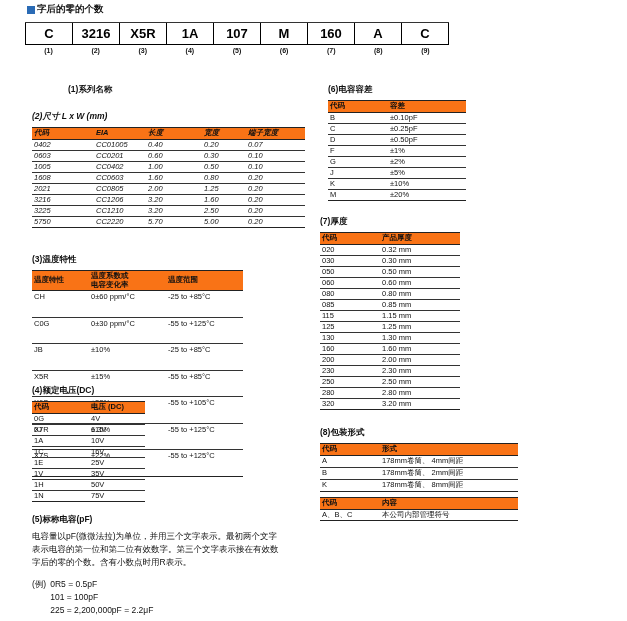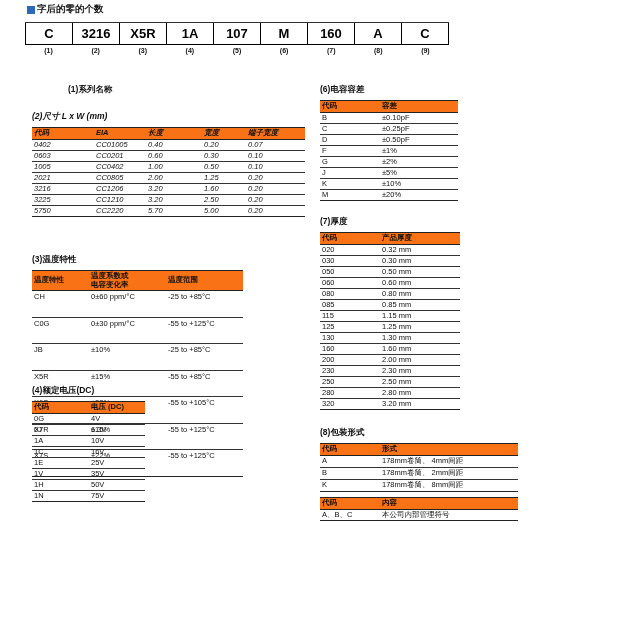--- a/index.html
+++ b/index.html
@@ -68,21 +68,21 @@
     white-space: nowrap; overflow: hidden;
   }
   table.tbl tbody tr:last-child td { border-bottom: 1.25px solid #222; }
 
   #s1 { left: 32px; top: 84px; margin-left: 36px; }
   #s2 { left: 32px; top: 111px; width: 273px; font-style: italic; }
   #s3 { left: 32px; top: 254px; width: 211px; }
   #s3 td { padding-top: 2px; padding-bottom: 15px; }
   #s4 { left: 32px; top: 385px; width: 113px; }
   #s5 { left: 32px; top: 514px; width: 290px; }
-  #s6 { left: 320px; top: 84px;  width: 138px; }
+  #s6 { left: 328px; top: 84px;  width: 138px; }
   #s7 { left: 320px; top: 216px; width: 140px; }
   #s8 { left: 320px; top: 427px; width: 198px; }
   #s8 td { padding-top: 1.5px; padding-bottom: 1px; }
   #s9 { left: 320px; top: 497px; width: 198px; }
 
   .body-text {
     font-size: 8.5px; line-height: 13px; color: #111;
     white-space: pre-line; margin-top: 1px;
   }
   .example { display: flex; margin-top: 9px; font-size: 8.5px; line-height: 13px; color: #111; }
@@ -164,20 +164,27 @@
               <td>0.10</td>
             </tr>
             <tr>
               <td>1005</td>
               <td>CC0402</td>
               <td>1.00</td>
               <td>0.50</td>
               <td>0.10</td>
             </tr>
             <tr>
+              <td>1608</td>
+              <td>CC0603</td>
+              <td>1.60</td>
+              <td>0.80</td>
+              <td>0.20</td>
+            </tr>
+            <tr>
               <td>2021</td>
               <td>CC0805</td>
               <td>2.00</td>
               <td>1.25</td>
               <td>0.20</td>
             </tr>
             <tr>
               <td>3216</td>
               <td>CC1206</td>
               <td>3.20</td>
@@ -306,20 +313,32 @@
             </tr>
             <tr>
               <td>1N</td>
               <td>75V</td>
             </tr>
           </tbody>
         </table>
       </div>
   </div>
 
+  <div class="section" id="s5">
+    <div class="sec-title">(5)标称电容(pF)</div>
+    <div class="body-text">电容量以pF(微微法拉)为单位，并用三个文字表示。最初两个文字
+表示电容的第一位和第二位有效数字。第三个文字表示接在有效数
+字后的零的个数。含有小数点时用R表示。</div>
+    <div class="example">
+      <span class="ex-label">(例)</span>
+      <div class="ex-lines">0R5 = 0.5pF
+101 = 100pF
+225 = 2,200,000pF = 2.2μF</div>
+    </div>
+  </div>
 
   <div class="section" id="s6">
     <div class="sec-title">(6)电容容差</div>
     <div>
         <table class="tbl">
           <colgroup>
             <col style="width: 60px;">
             <col style="width: 78px;">
           </colgroup>
           <thead>

